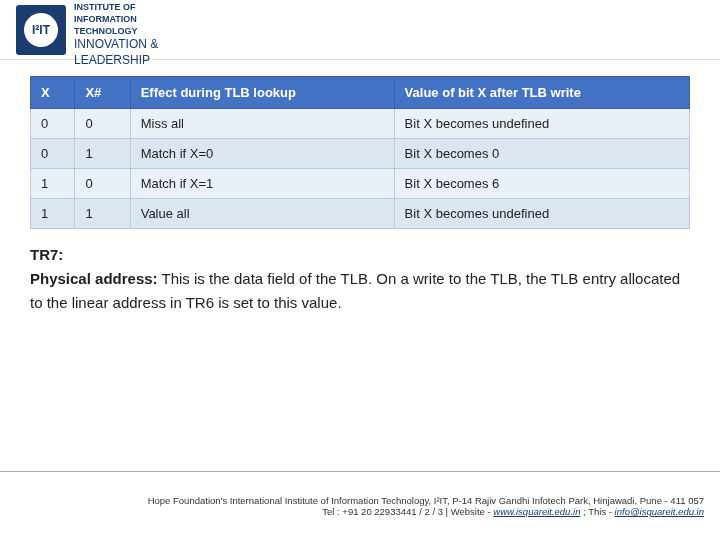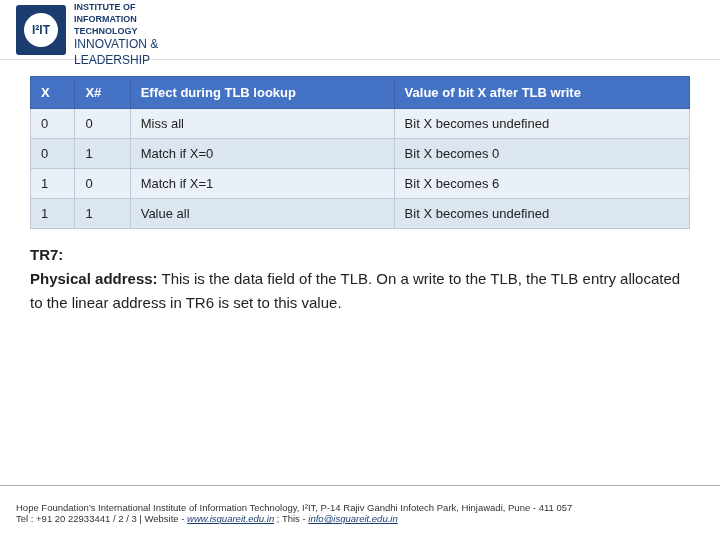--- a/index.html
+++ b/index.html
@@ -116,22 +116,22 @@
       color: #222;
     }
 
     .description .label-bold {
       font-weight: bold;
     }
 
     
     .footer {
       border-top: 1px solid #aaa;
-      padding: 16px 16px;
-      text-align: left;
+      padding: 23px 16px;
+      text-align: right;
       font-size: 9.5px;
       color: #333;
     }
 
     .footer a {
       color: #1a3c6e;
       text-decoration: underline;
       font-style: italic;
     }
   </style>

